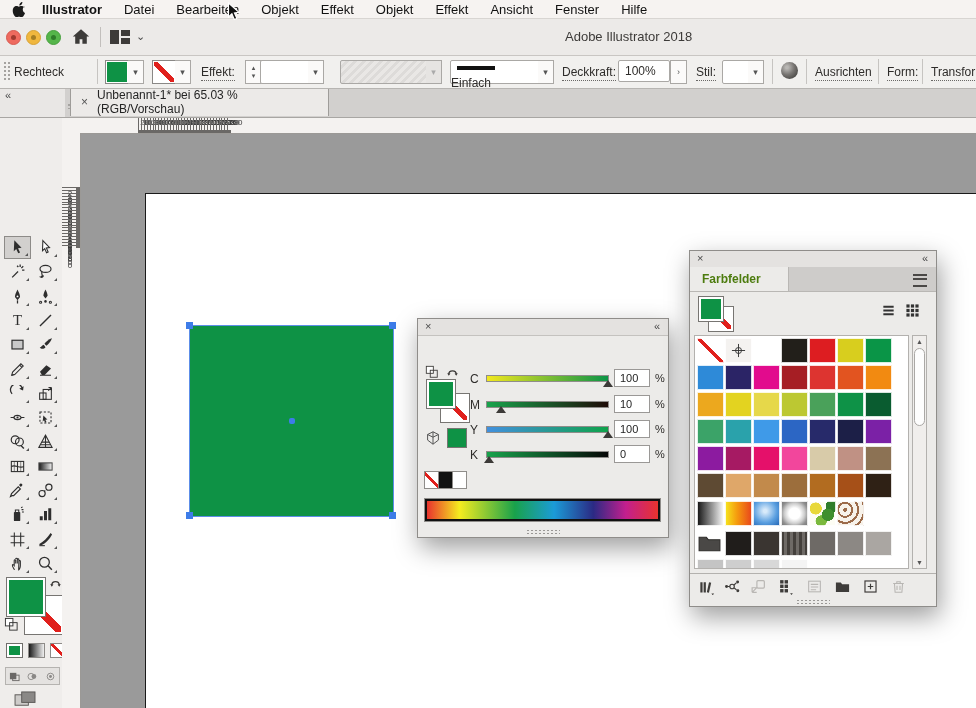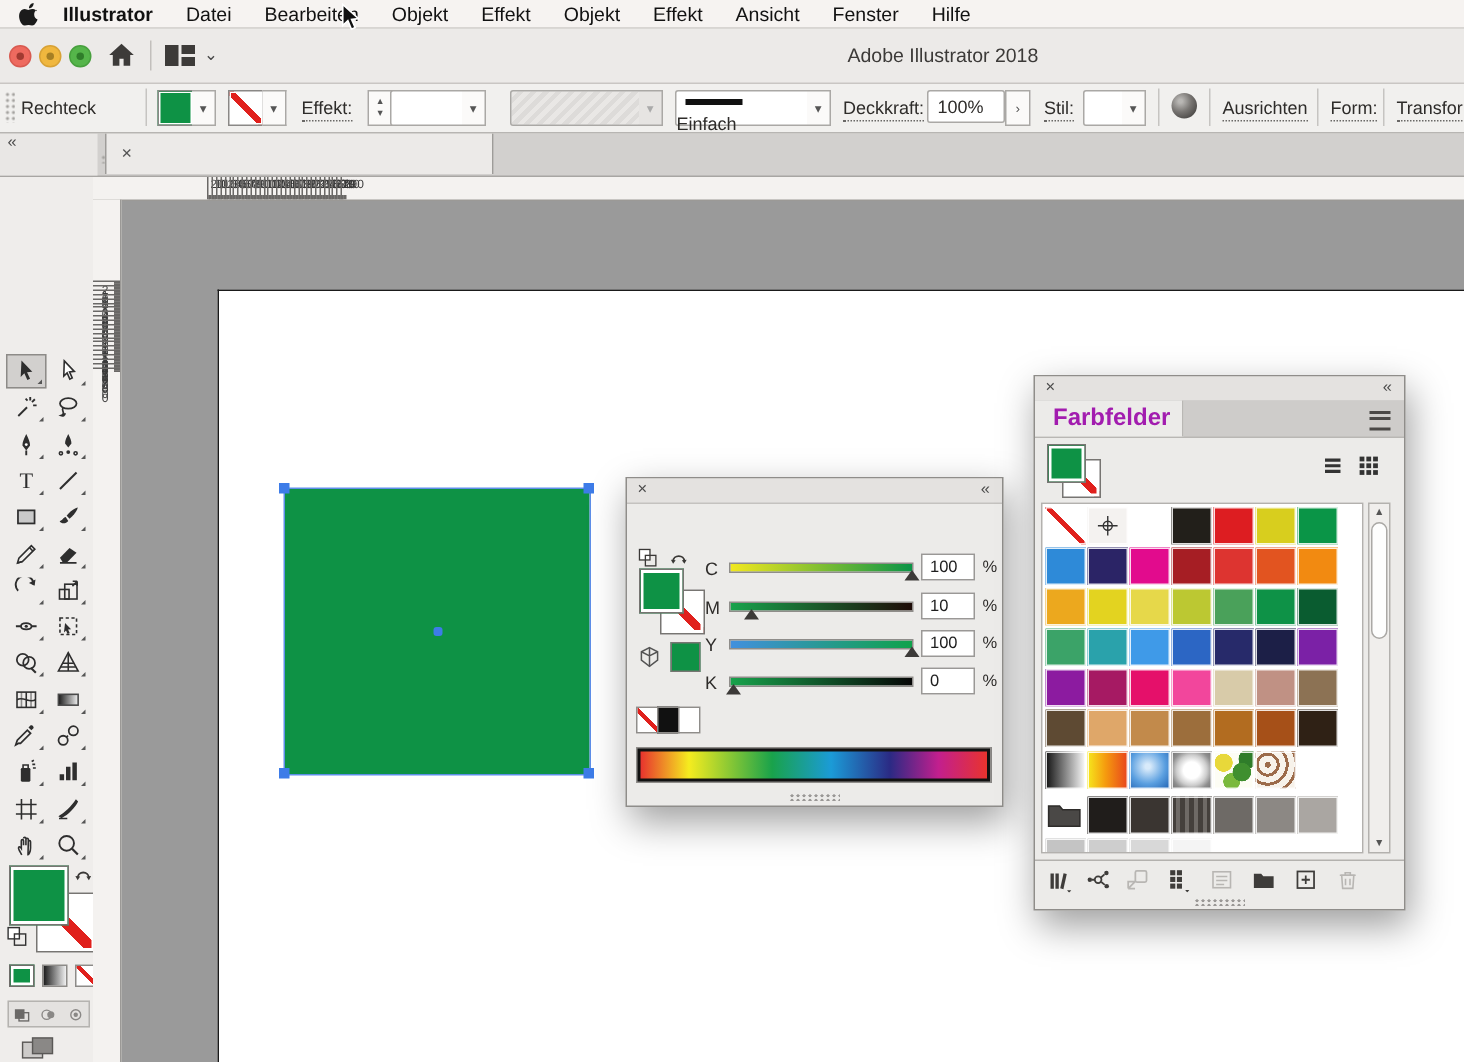--- a/index.html
+++ b/index.html
@@ -74,21 +74,21 @@
   #sel-rect{z-index:3;}
   .handle{position:absolute;width:7px;height:7px;z-index:4;}
   
   .panel{position:absolute;background:#ecebe9;border:1px solid #8f8d8a;box-shadow:3px 10px 24px rgba(0,0,0,.38);z-index:10;}
   .panel-head{position:absolute;left:0;top:0;right:0;height:16px;background:#e4e2e0;border-bottom:1px solid #c4c2bf;}
   .panel-close{position:absolute;left:7px;top:1px;font-size:11px;color:#4a4a4a;}
   .panel-collapse{position:absolute;top:1px;font-size:11px;color:#4a4a4a;}
   .tabrow{position:absolute;left:0;right:0;top:16px;background:#cecccA;background:#ceccca;border-bottom:1px solid #b9b7b4;}
   .ptab{position:absolute;left:0;top:0;bottom:0;background:#ecebe9;border-right:1px solid #b9b7b4;display:flex;align-items:center;}
   .ptab .ring{width:7px;height:7px;border:1px solid #6a6866;border-radius:50%;margin:0 5px 0 10px;}
-  .ptab .lbl{font-size:16px;font-weight:bold;color:#a21caf;}
+  .ptab .lbl{font-size:12px;font-weight:bold;color:#4d7c0f;}
   .hamburger{position:absolute;width:14px;height:9px;border-top:2px solid #4a4846;border-bottom:2px solid #4a4846;}
   .hamburger:after{content:"";display:block;height:2px;background:#4a4846;margin-top:1.5px;}
   .drag-dots{position:absolute;height:5px;background-image:radial-gradient(#9a9896 1px,transparent 1.1px);background-size:4px 3px;}
   
   .slider-letter{position:absolute;font-size:12px;color:#2e2c2a;}
   .slider-track{position:absolute;height:7px;border:1px solid #8f8d8a;box-sizing:border-box;}
   .slider-thumb{position:absolute;width:0;height:0;border-left:5px solid transparent;border-right:5px solid transparent;border-bottom:7px solid #3c3a38;}
   .val-box{position:absolute;width:36px;height:18px;background:#fff;border:1px solid #9a9896;box-sizing:border-box;
            font-size:11px;color:#1e1e1e;padding:2px 0 0 5px;}
   .pct{position:absolute;font-size:11px;color:#2e2c2a;}
@@ -198,20 +198,21 @@
   <span class="abs ob-label dotted-link" style="left:931px;white-space:nowrap;">Transform</span>
 </div>
 
 <div id="tabstrip" class="abs">
   <div id="dock-header" class="abs">
     <span class="abs collapse-glyph" style="left:5px;top:1px;">«</span>
   </div>
   <span class="abs dots-v" style="left:67px;top:15px;width:56px;height:6px;"></span>
   <div id="doc-tab" class="abs">
     <span class="close">×</span>
+    <span class="title">Unbenannt-1* bei 65.03 % (RGB/Vorschau)</span>
   </div>
 </div>
 
 <div id="canvas" class="abs"></div>
 <div id="artboard" class="abs"></div>
 <div id="ruler-corner" class="abs"></div>
 <div id="h-ruler" class="abs">
     <div class="htick" style="left: 58.26px; height: 16px;"></div>
     <div class="hlabel" style="left: 60.26px;">20</div>
     <div class="htick" style="left: 58.834px; height: 3px;"></div>

